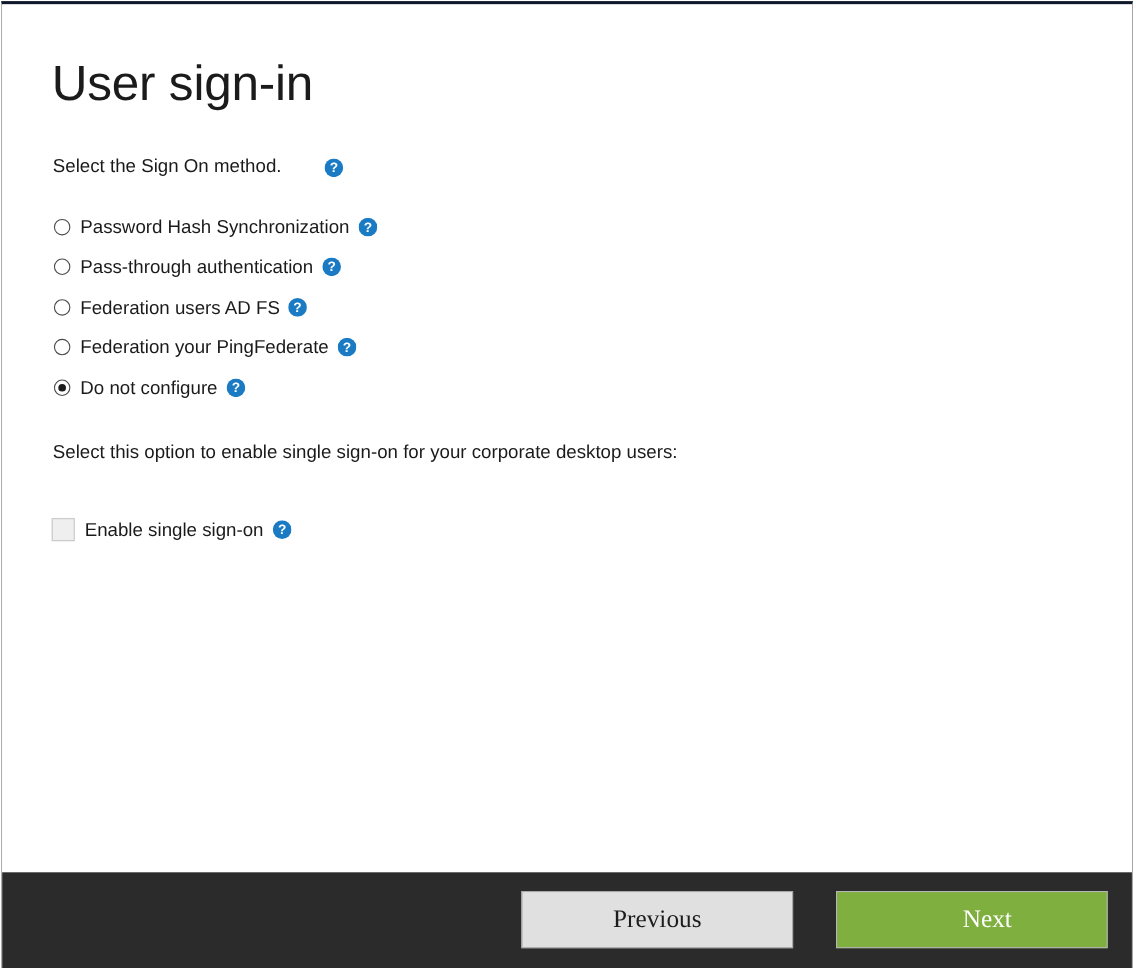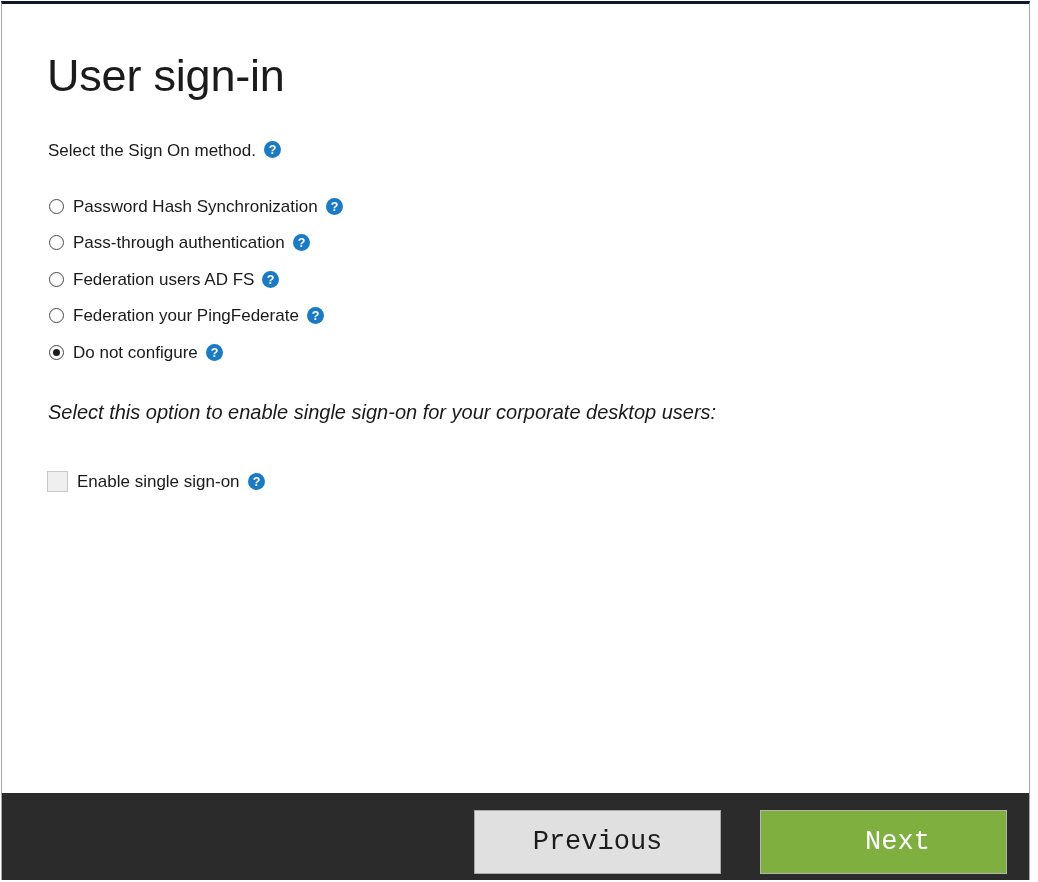--- a/index.html
+++ b/index.html
@@ -46,24 +46,25 @@
     letter-spacing: -0.2px;
     line-height: 1.12;
     white-space: nowrap;
   }
 
   .prompt-row {
     position: absolute;
     left: 46px;
     top: 137px;
     display: flex;
-    align-items: flex-start;
+    align-items: flex-end;
     font-size: 17px;
     color: #1a1a1a;
     white-space: nowrap;
+    gap: 31px;
   }
 
   .options-list {
     position: absolute;
     left: 47px;
     top: 184px;
   }
 
   .option-row {
     display: flex;
@@ -109,24 +110,23 @@
     margin-left: 8px;
     display: inline-block;
     vertical-align: middle;
   }
   .help-icon svg { display: block; }
 
   .sso-instruction {
     position: absolute;
     left: 46px;
     top: 397px;
-    font-size: 20px;
+    font-size: 17px;
     color: #1a1a1a;
     white-space: nowrap;
-    font-style: italic;
   }
 
   .sso-row {
     position: absolute;
     left: 45px;
     top: 444px;
     display: flex;
     align-items: center;
     white-space: nowrap;
     margin-top: 23px;
@@ -145,23 +145,23 @@
   .footer-bar {
     flex: 0 0 auto;
     height: 87px;
     background: #2b2b2b;
     position: relative;
   }
 
   .btn {
     position: absolute;
     top: 17px;
-    height: 64px;
-    font-size: 27px;
-    font-family: Liberation Mono, monospace;
+    height: 52px;
+    font-size: 23px;
+    font-family: Liberation Serif, serif;
     display: flex;
     align-items: center;
     justify-content: center;
     box-sizing: border-box;
     cursor: pointer;
     user-select: none;
   }
   .btn-previous {
     left: 472px;
     width: 247px;

